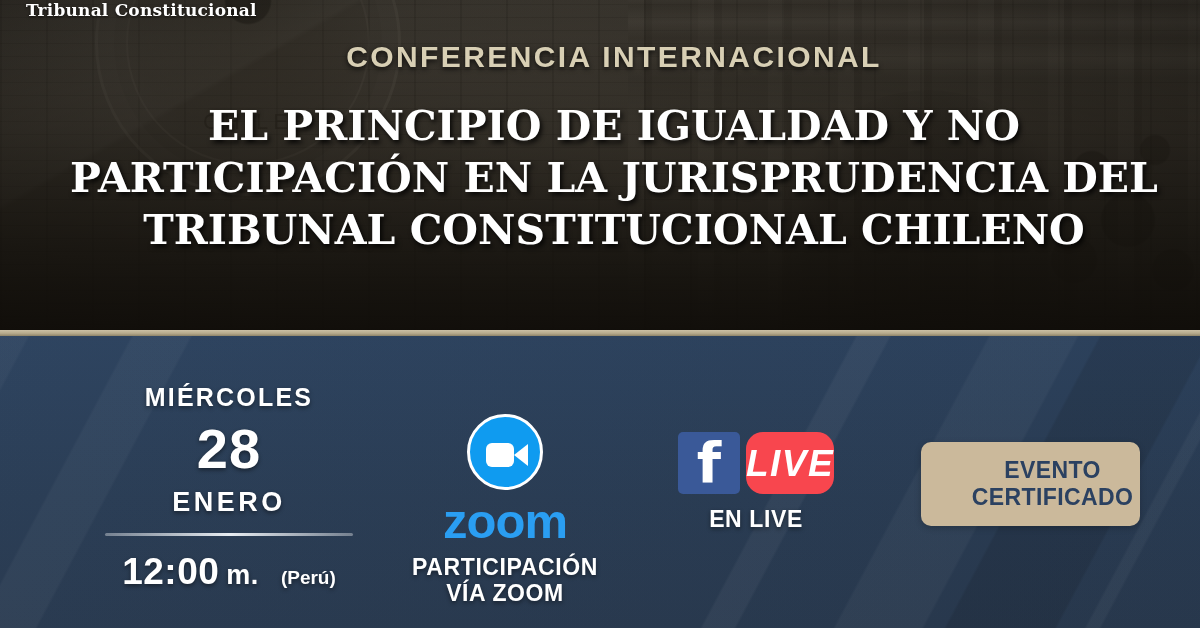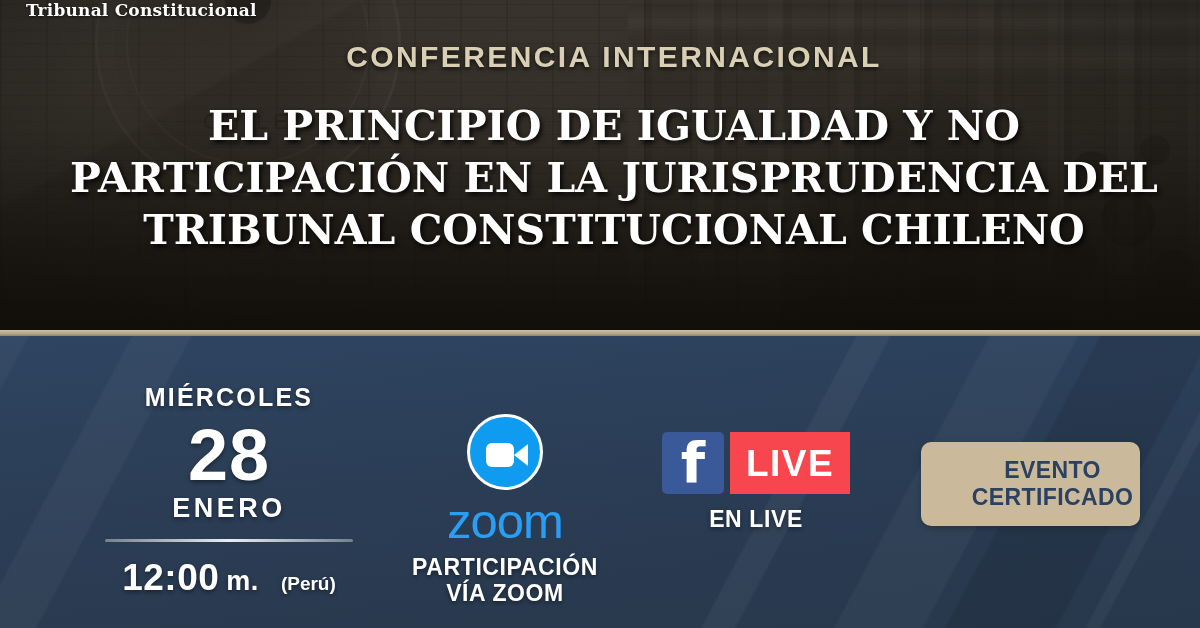--- a/index.html
+++ b/index.html
@@ -219,24 +219,24 @@
     text-shadow: 0 2px 4px rgba(0,0,0,0.45);
   }
   .date-dow {
     font-weight: 700;
     font-size: 25px;
     letter-spacing: 2.2px;
     line-height: 27px;
   }
   .date-day {
     font-weight: 700;
-    font-size: 72px;
+    font-size: 56px;
     line-height: 72px;
     letter-spacing: 1px;
-    margin-top: 8px;
+    margin-top: 2px;
   }
   .date-month {
     font-weight: 700;
     font-size: 27px;
     letter-spacing: 3.5px;
     line-height: 30px;
     margin-top: 2px;
   }
   .date-rule {
     width: 248px;
@@ -294,21 +294,21 @@
   .zoom-cam-lens {
     position: absolute;
     left: 44px; top: 27px;
     width: 0; height: 0;
     border-top: 11px solid transparent;
     border-bottom: 11px solid transparent;
     border-right: 14px solid #ffffff;
   }
   .zoom-word {
     margin-top: 6px;
-    font-weight: 400;
+    font-weight: 700;
     font-size: 49px;
     line-height: 50px;
     letter-spacing: -1px;
     color: #2a9ef2;
   }
   .zoom-caption {
     margin-top: 8px;
     font-weight: 700;
     font-size: 23px;
     line-height: 26px;
@@ -341,26 +341,27 @@
     position: absolute;
     left: 0; right: 0; top: 50%;
     transform: translateY(-50%);
     font-family: "DejaVu Sans", sans-serif;
     font-weight: 700;
     font-size: 56px;
     line-height: 56px;
     color: #ffffff;
   }
   .live-pill {
-    width: 120px; height: 62px;
+    width: 88px; height: 62px;
     background: #f8464e;
-    border-radius: 0;
+    border-radius: 17px;
     display: flex;
     align-items: center;
     justify-content: center;
+    font-style: italic;
   }
   .live-text {
     font-weight: 700;
     font-size: 37px;
     line-height: 37px;
     letter-spacing: 1.5px;
     color: #ffffff;
   }
   .fb-caption {
     margin-top: 12px;

